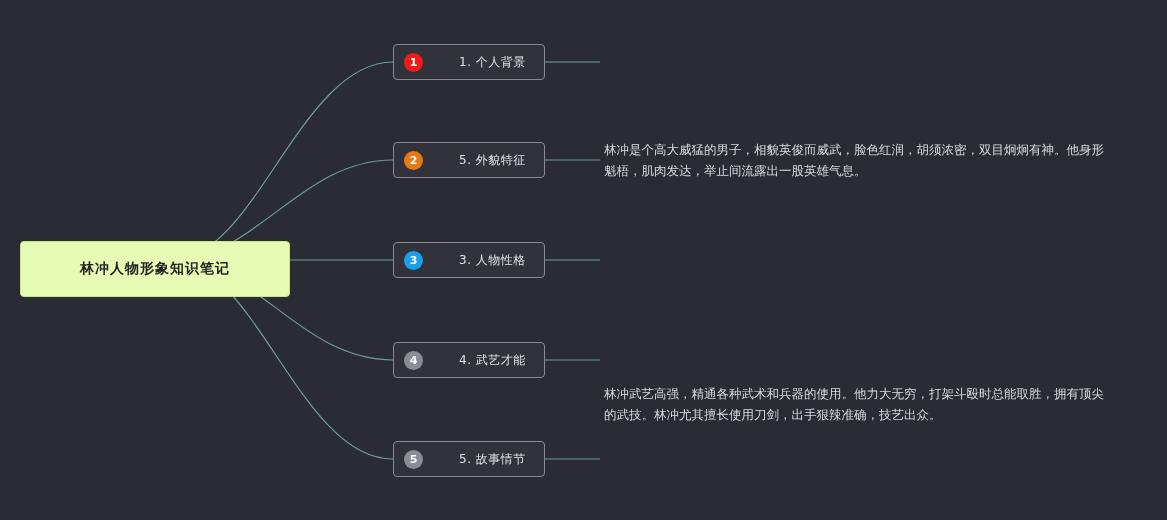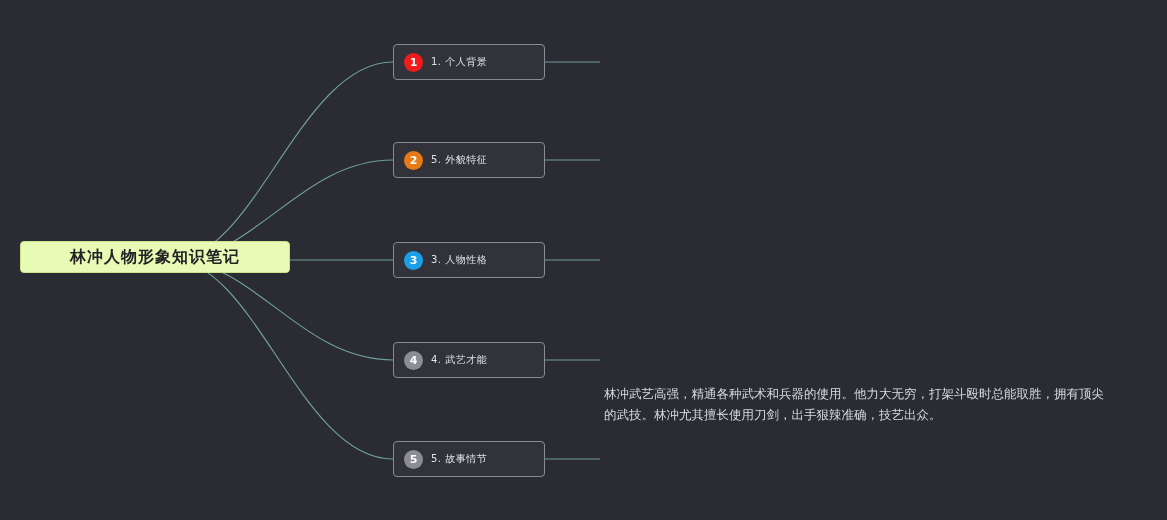--- a/index.html
+++ b/index.html
@@ -20,49 +20,50 @@
     left: 0;
     top: 0;
     width: 1167px;
     height: 520px;
   }
   .root-node {
     position: absolute;
     left: 20px;
     top: 241px;
     width: 270px;
-    height: 32px;
+    height: 56px;
     box-sizing: border-box;
     background: #e8fbb4;
     border: 1px solid #c9e38a;
     border-radius: 4px;
     display: flex;
     align-items: center;
     justify-content: center;
     color: #232326;
-    font-size: 16px;
+    font-size: 14px;
     font-weight: bold;
     letter-spacing: 1px;
   }
   .branch-node {
     position: absolute;
     box-sizing: border-box;
     height: 36px;
     background: #32323b;
     border: 1px solid #8a8a93;
     border-radius: 4px;
     display: flex;
     align-items: center;
     padding-left: 10px;
     gap: 8px;
   }
   .branch-label {
     color: #dfe3e6;
-    font-size: 10px;
+    font-size: 12px;
     letter-spacing: 0.5px;
+    margin-left: 28px;
   }
   .badge {
     width: 19px;
     height: 19px;
     border-radius: 50%;
     display: flex;
     align-items: center;
     justify-content: center;
     color: #ffffff;
     font-size: 11px;
@@ -108,20 +109,21 @@
     </span>
     <span class="branch-label">1. 个人背景</span>
   </div>
 
   <div class="branch-node" style="left:393px; top:142px; width:152px;">
     <span class="badge" style="background:#e87a16;">
       <span>2</span>
     </span>
     <span class="branch-label">5. 外貌特征</span>
   </div>
+  <div class="leaf-text" style="left:604px; top:139px;">林冲是个高大威猛的男子，相貌英俊而威武，脸色红润，胡须浓密，双目炯炯有神。他身形魁梧，肌肉发达，举止间流露出一股英雄气息。</div>
 
   <div class="branch-node" style="left:393px; top:242px; width:152px;">
     <span class="badge" style="background:#1b9fe8;">
       <span>3</span>
     </span>
     <span class="branch-label">3. 人物性格</span>
   </div>
 
   <div class="branch-node" style="left:393px; top:342px; width:152px;">
     <span class="badge" style="background:#8c8c95;">

